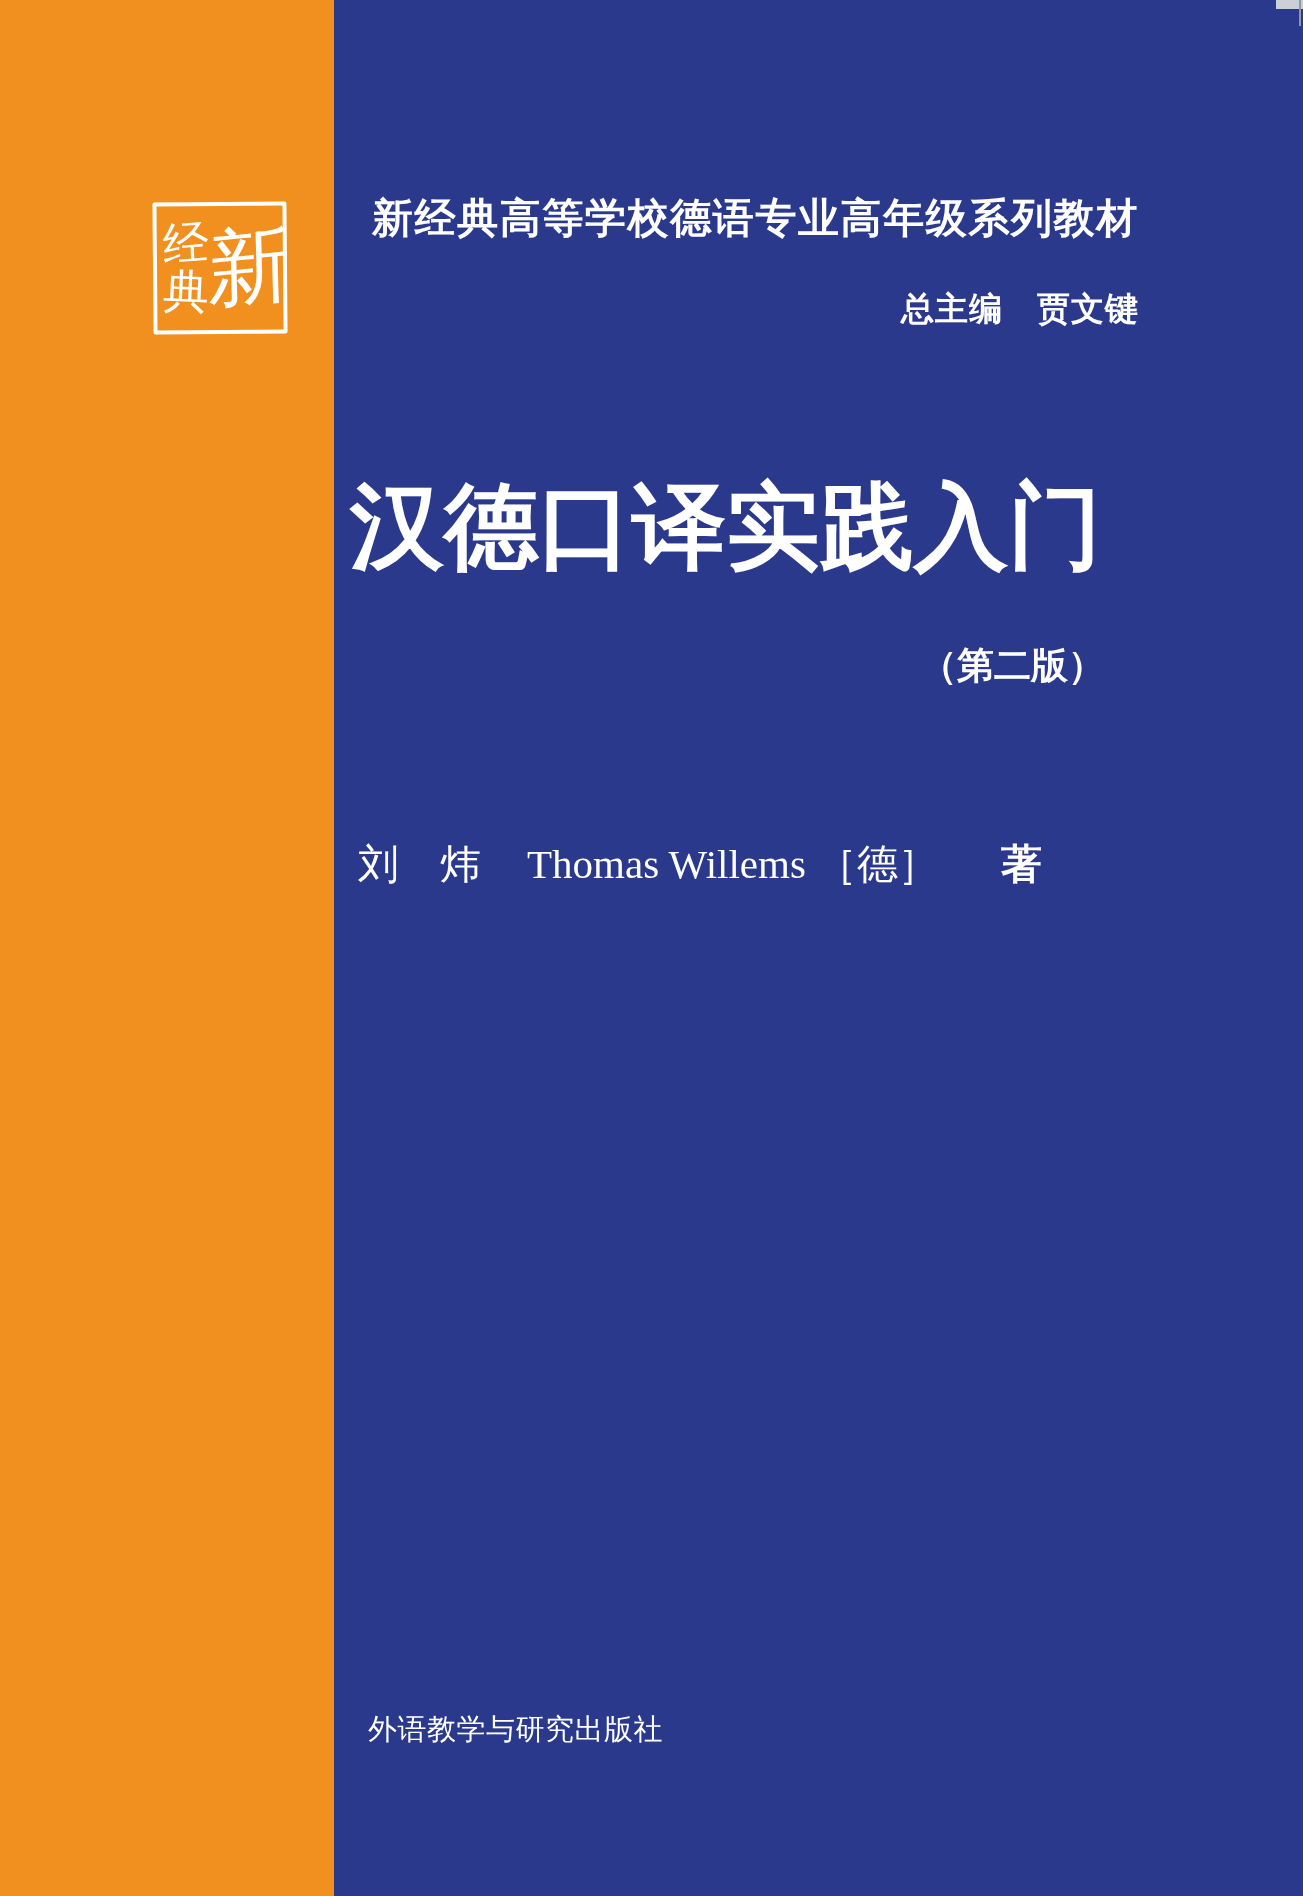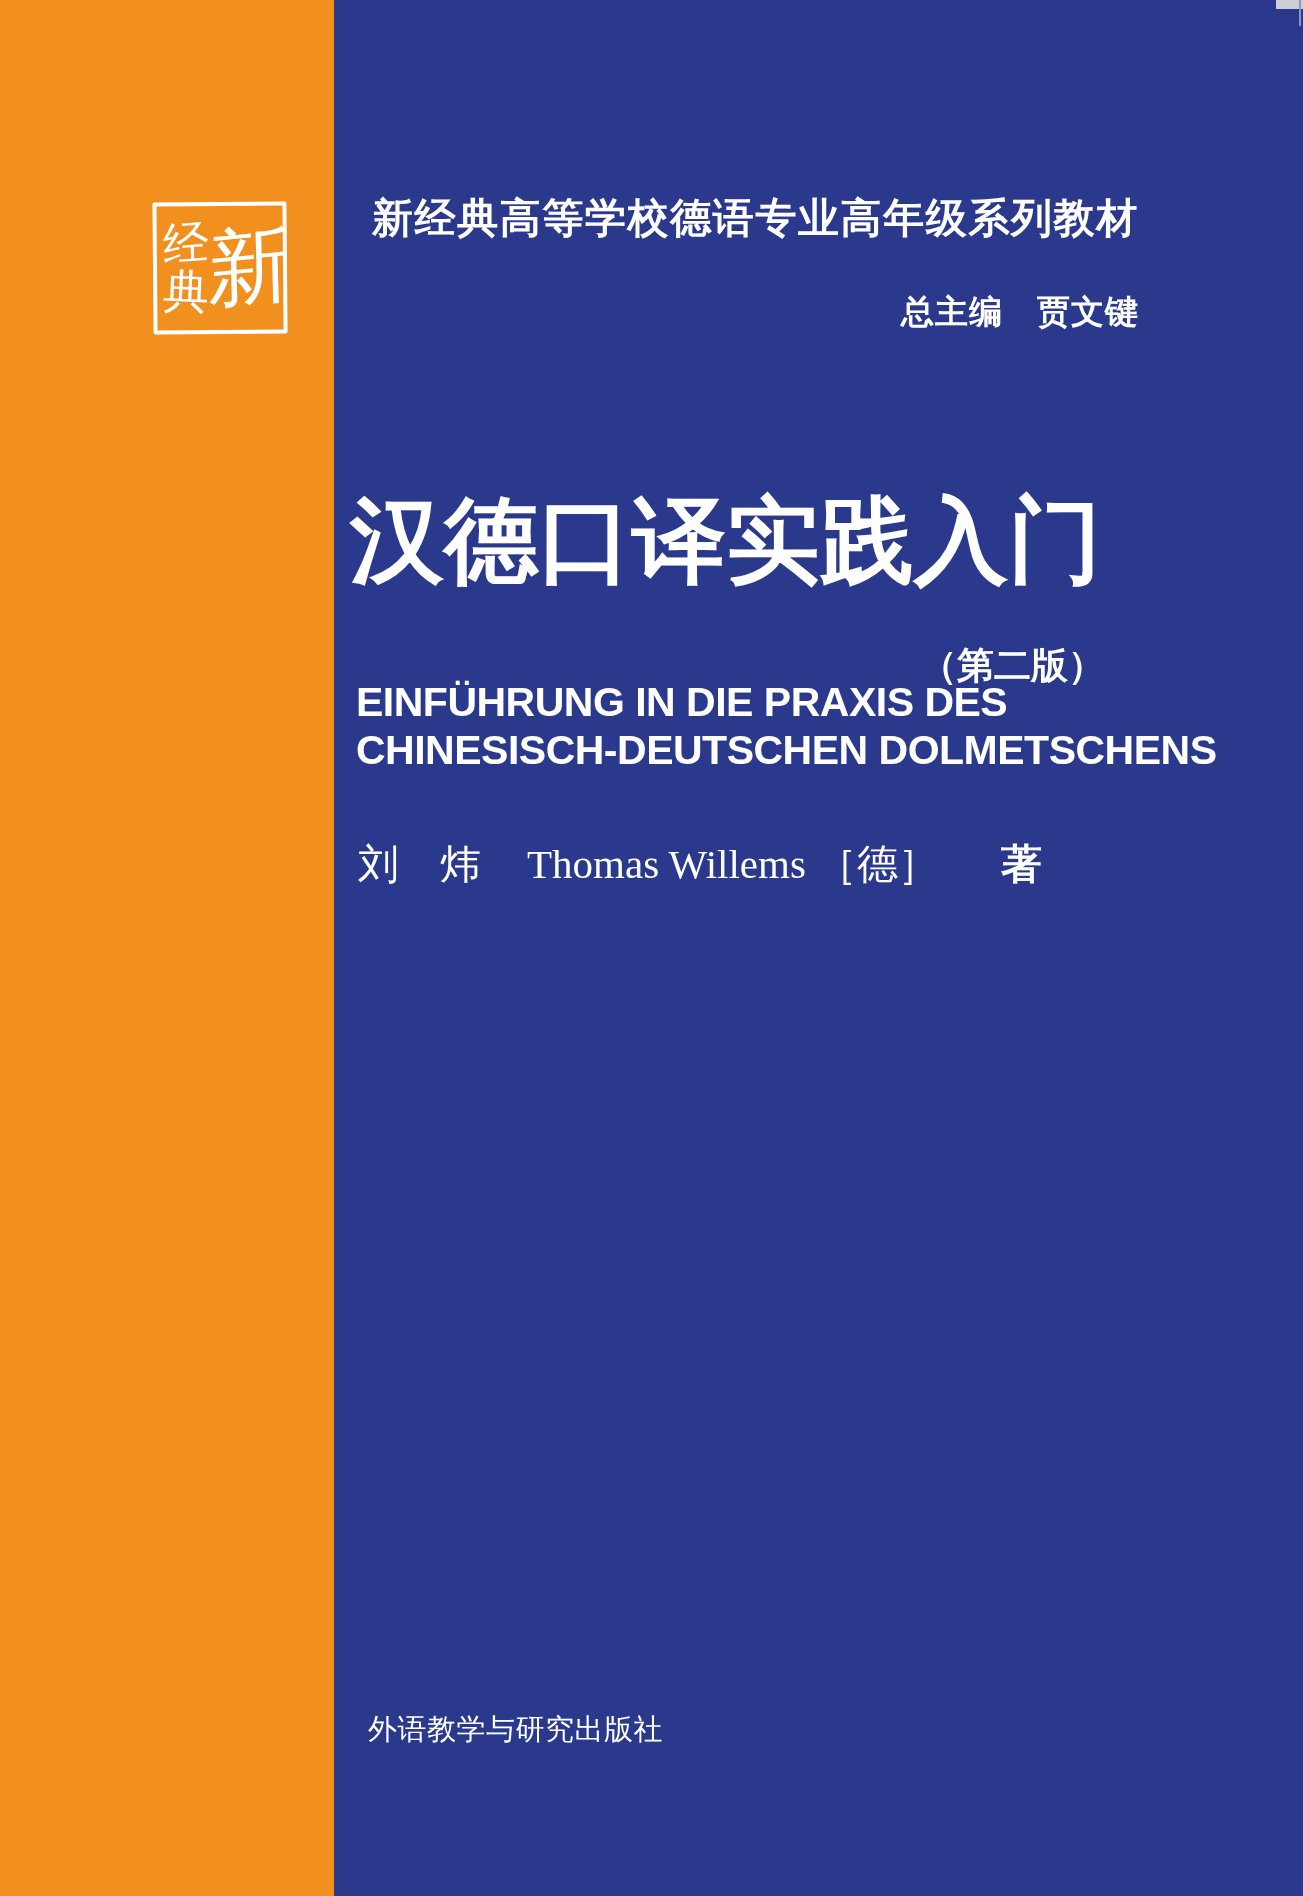--- a/index.html
+++ b/index.html
@@ -62,33 +62,33 @@
     font-family: "Liberation Serif", serif;
     font-weight: bold;
     font-size: 41px;
     letter-spacing: 1.6px;
     line-height: 1.1;
     white-space: nowrap;
   }
   .editor-line {
     position: absolute;
     top: 294px; right: 164px;
-    font-family: Liberation Serif, serif;
+    font-family: Liberation Mono, monospace;
     font-weight: bold;
     font-size: 33px;
     letter-spacing: 1px;
     line-height: 1.1;
     white-space: nowrap;
   }
   .editor-line .editor-name { margin-left: 34px; }
 
   
   .title-cn {
     position: absolute;
-    left: 350px; top: 492px;
+    left: 350px; top: 478px;
     font-family: "Liberation Sans", sans-serif;
     font-weight: bold;
     font-size: 94px;
     line-height: 1.05;
     letter-spacing: 0;
     white-space: nowrap;
   }
   .edition {
     position: absolute;
     top: 610px; right: 198px;
@@ -170,24 +170,20 @@
   <div class="series-title">新经典高等学校德语专业高年级系列教材</div>
 
   <div class="editor-line">
     <span class="editor-label">总主编</span><span class="editor-name">贾文键</span>
   </div>
 
   <h1 class="title-cn">汉德口译实践入门</h1>
 
   <div class="edition">（第二版）</div>
 
-  <div class="title-de">
-    <div>EINFÜHRUNG IN DIE PRAXIS DES</div>
-    <div>CHINESISCH-DEUTSCHEN DOLMETSCHENS</div>
-  </div>
 
   <div class="authors">
     <span class="author-cn">刘　炜</span><span class="author-en">Thomas Willems</span><span class="author-origin">［德］</span><span class="author-role">著</span>
   </div>
 
   <div class="publisher">外语教学与研究出版社</div>
 
   <div class="corner-box"></div>
   <div class="corner-line"></div>
 

